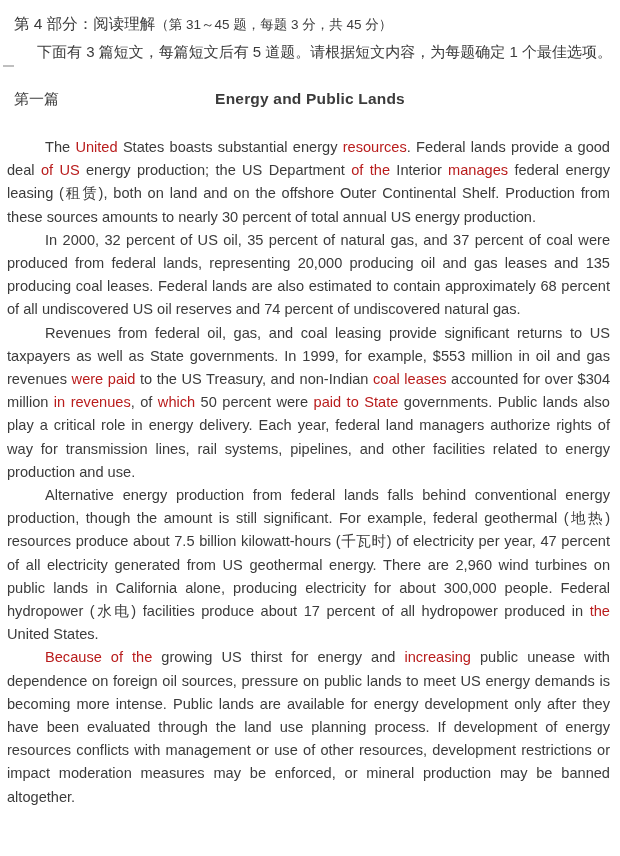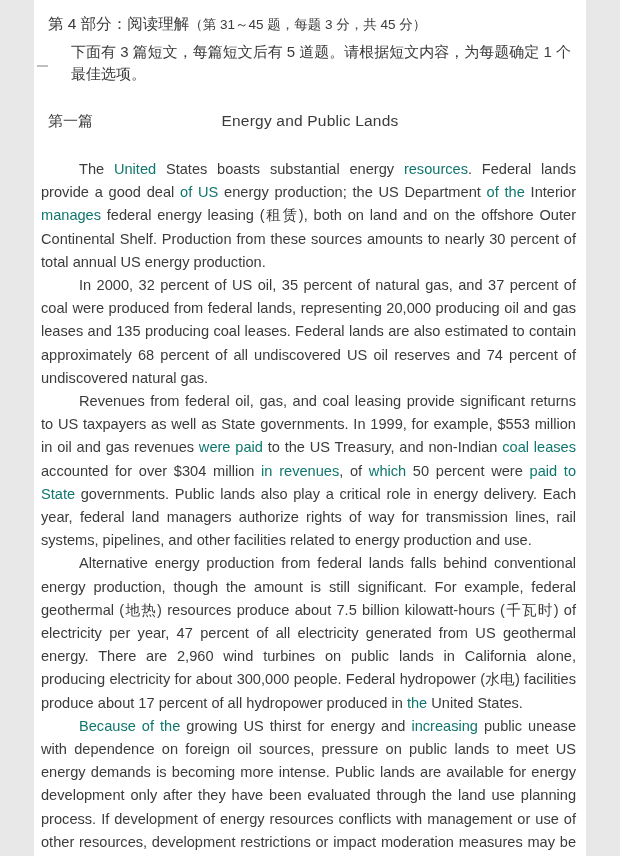--- a/index.html
+++ b/index.html
@@ -1,18 +1,18 @@
 <!DOCTYPE html>
 <html><head>
 <meta charset="utf-8">
 <style>
   html, body { margin: 0; padding: 0; background: #e8e8e8; }
   .page {
     position: relative;
-    width: 552px;
+    width: 620px;
     height: 856px;
     margin: 0 auto;
     background: #ffffff;
     color: #3b3b3b;
     font-family: "Liberation Sans", "DejaVu Sans", sans-serif;
     overflow: hidden;
     box-sizing: border-box;
   }
   
   .section-heading {
@@ -43,33 +43,33 @@
   }
   .passage-label {
     position: absolute;
     left: 14px; top: 0;
     font-size: 15px;
   }
   .passage-title {
     margin: 0;
     text-align: center;
     font-size: 15.5px;
-    font-weight: normal;
+    font-weight: bold;
     letter-spacing: .2px;
   }
   
   .passage-body {
     margin: 24px 10px 0 7px;
     font-size: 14.6px;
     line-height: 23.2px;
     text-align: justify;
   }
   .passage-body p { margin: 0; text-indent: 38px; }
   .seg { color: inherit; }
-  .seg.red { color: #0f766e; }
+  .seg.red { color: #b91c1c; }
 </style>
 </head>
 <body>
 
 <div class="page">
 
   <div class="section-heading">
     <span>第 4 部分：阅读理解</span><span class="detail">（第 31～45 题，每题 3 分，共 45 分）</span>
   </div>
 

